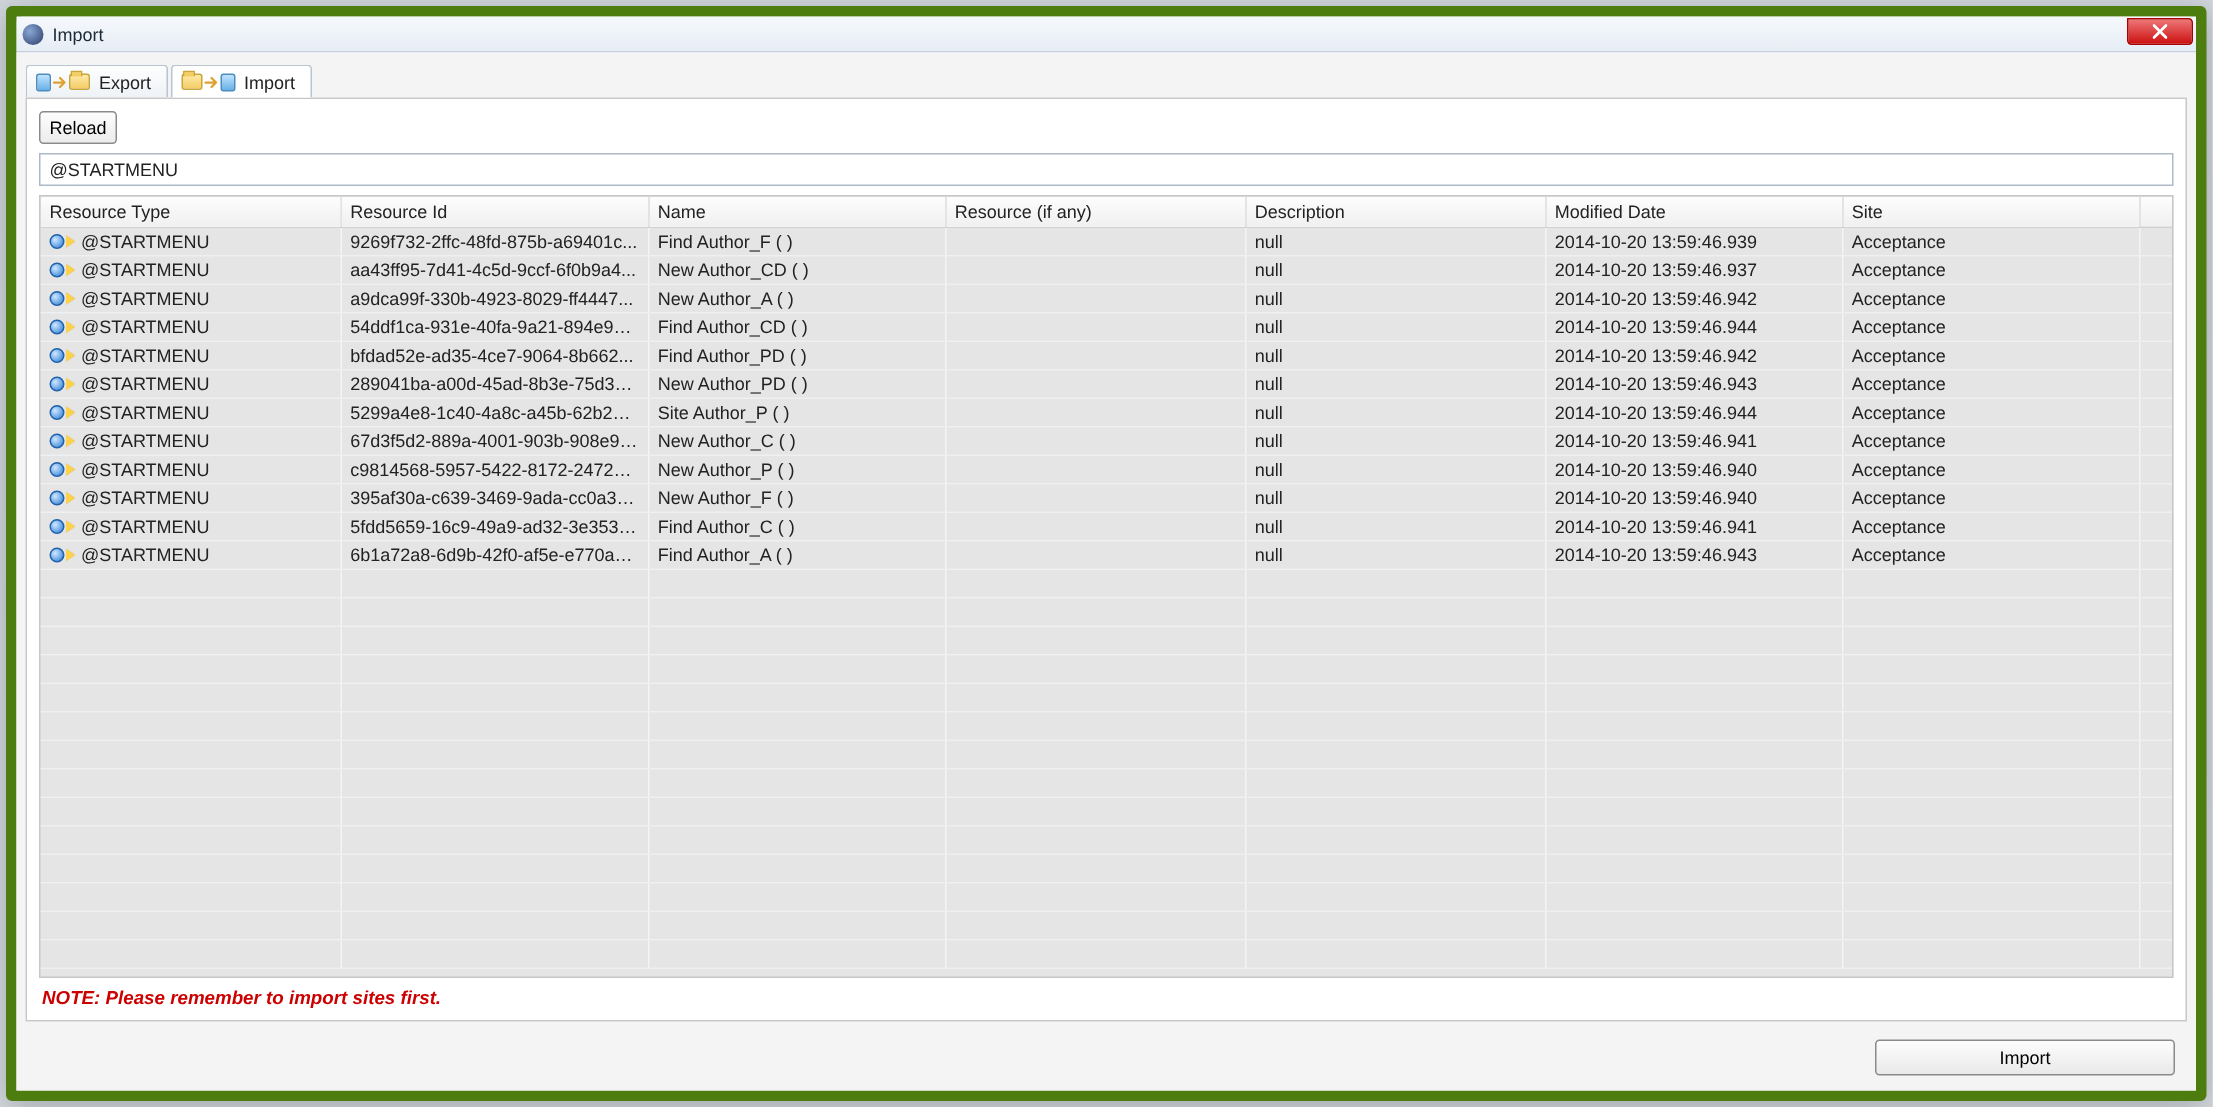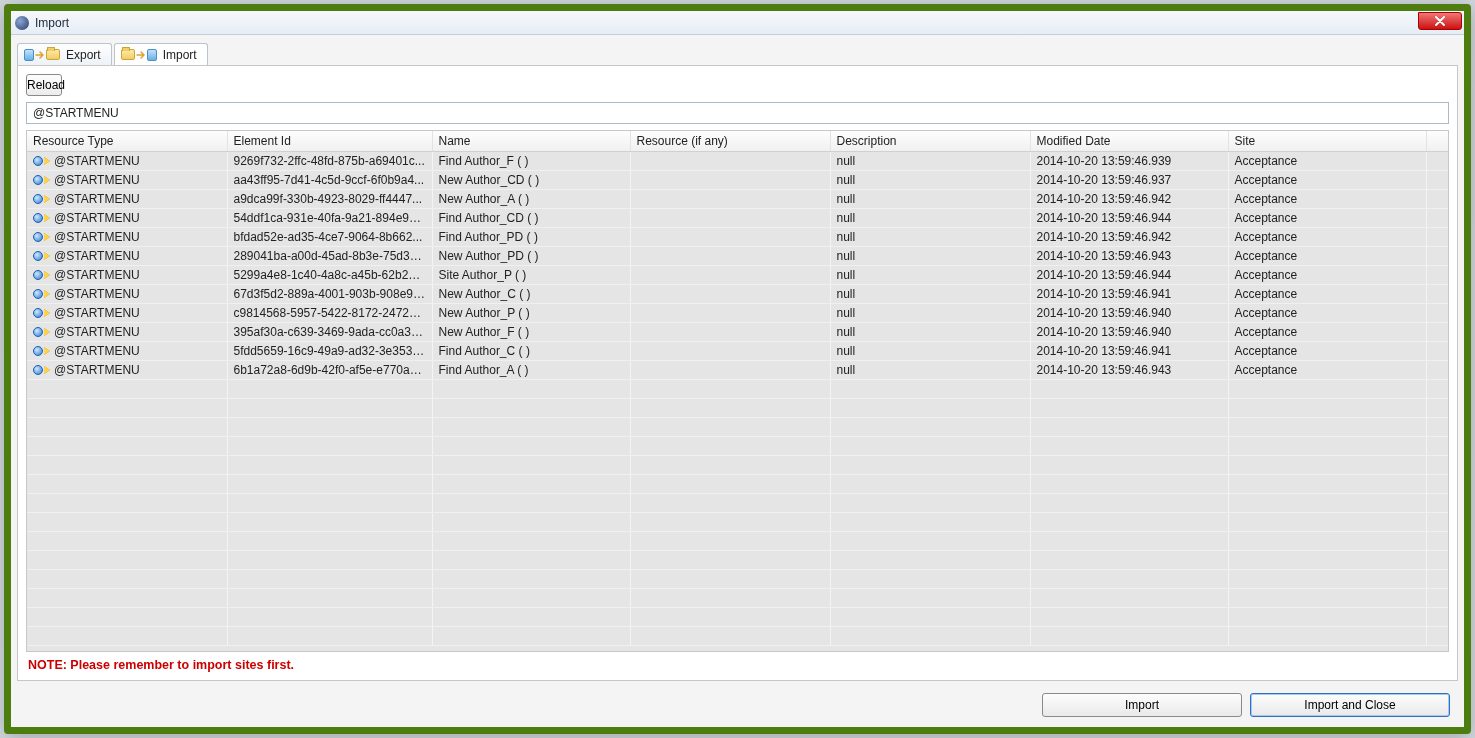--- a/index.html
+++ b/index.html
@@ -22,35 +22,35 @@
 .tab.active { background: #fff; position: relative; z-index: 2; }
 .tab .tab-icon { display: inline-flex; align-items: center; margin-right: 6px; }
 .mini-db { width: 10px; height: 12px; border-radius: 2px; background: linear-gradient(#bfe3ff,#6ab0e6); border: 1px solid #4d8ec0; }
 .mini-arrow { width: 10px; height: 10px; display: inline-block; margin: 0 1px; }
 .mini-arrow svg { display: block; }
 .mini-folder { width: 14px; height: 11px; background: linear-gradient(#ffe9a8,#f3cd65); border: 1px solid #caa63a; border-radius: 2px; position: relative; }
 .mini-folder::before { content:""; position:absolute; left:0; top:-3px; width:6px; height:3px; background:#f3cd65; border:1px solid #caa63a; border-bottom:none; border-radius:1px 1px 0 0; }
 
 .panel { flex: 1; background: #fff; border: 1px solid #c7c7c7; display: flex; flex-direction: column; padding: 8px; position: relative; }
 
-.reload-btn { width: 36px; height: 22px; font-size: 12px; border: 1px solid #8a8a8a; background: linear-gradient(#fdfdfd,#ececec); border-radius: 3px; cursor: pointer; margin-bottom: 6px; }
+.reload-btn { width: 52px; height: 22px; font-size: 12px; border: 1px solid #8a8a8a; background: linear-gradient(#fdfdfd,#ececec); border-radius: 3px; cursor: pointer; margin-bottom: 6px; }
 
 .filter-field { width: 100%; height: 22px; border: 1px solid #adb9c6; padding: 0 6px; font-size: 12px; color: #222; outline: none; margin-bottom: 6px; }
 
 .table-wrap { flex: 1; border: 1px solid #c7c7c7; overflow: hidden; position: relative; background: #e5e5e5; }
 table { width: 100%; border-collapse: collapse; table-layout: fixed; font-size: 12px; color: #222; }
 thead th { text-align: left; font-weight: normal; background: linear-gradient(#fdfdfd,#f0f0f0); border-bottom: 1px solid #d0d0d0; border-right: 1px solid #e3e3e3; padding: 3px 6px; height: 20px; position: sticky; top: 0; white-space: nowrap; overflow: hidden; text-overflow: ellipsis; cursor: pointer; }
 tbody td { border-bottom: 1px solid #eef0f2; border-right: 1px solid #f2f4f6; padding: 1px 6px; height: 19px; white-space: nowrap; overflow: hidden; text-overflow: ellipsis; }
 tbody tr.empty td { color: transparent; }
 .rt-cell { display: flex; align-items: center; gap: 4px; }
 .row-icon { display:inline-flex; align-items:center; }
 .blue-dot { width: 10px; height: 10px; border-radius: 50%; background: radial-gradient(circle at 35% 35%, #cfe8ff, #2a7ad4); border: 1px solid #1f62ad; }
 .play-tri { width:0; height:0; border-top:4px solid transparent; border-bottom:4px solid transparent; border-left:6px solid #ffd24a; margin-left:1px; filter: drop-shadow(0 0 0.5px #b8932b); }
 
-.note { color: #c00; font-weight: bold; padding: 6px 2px 0 2px; font-size: 12.5px; }
+.note { color: #c00; font-weight: bold; padding: 6px 2px 0 2px; font-size: 12.5px; font-style: italic; }
 
 .footer { display: flex; justify-content: flex-end; gap: 8px; padding: 12px 8px 0 8px; }
 .btn { min-width: 200px; height: 24px; font-size: 12px; border: 1px solid #8a8a8a; border-radius: 3px; background: linear-gradient(#fdfdfd,#e9e9e9); cursor: pointer; }
 .btn.primary { border-color: #2f71c0; box-shadow: 0 0 0 1px #a8c9ef inset; }
 
 
 .c0{width:200px}.c1{width:205px}.c2{width:198px}.c3{width:200px}.c4{width:200px}.c5{width:198px}.c6{width:198px}.c7{width:30px}
 </style>
 </head>
 <body>
@@ -108,21 +108,21 @@
               <col class="c2">
               <col class="c3">
               <col class="c4">
               <col class="c5">
               <col class="c6">
               <col class="c7">
           </colgroup>
           <thead>
             <tr>
               <th>Resource Type</th>
-              <th>Element Id</th>
+              <th>Resource Id</th>
               <th>Name</th>
               <th>Resource (if any)</th>
               <th>Description</th>
               <th>Modified Date</th>
               <th>Site</th>
               <th></th>
             </tr>
           </thead>
           <tbody id="tbody">
               <tr>
@@ -483,16 +483,15 @@
               </tr>
             </tbody>
         </table>
       </div>
 
       <div class="note">NOTE: Please remember to import sites first.</div>
     </div>
 
     <div class="footer">
       <button class="btn">Import</button>
-      <button class="btn primary">Import and Close</button>
     </div>
   </div>
 </div>
 
 </body></html>

